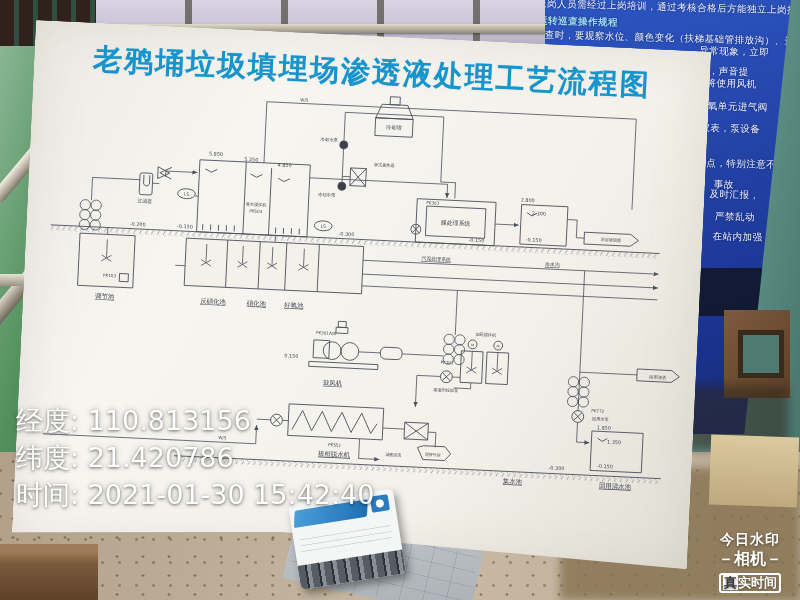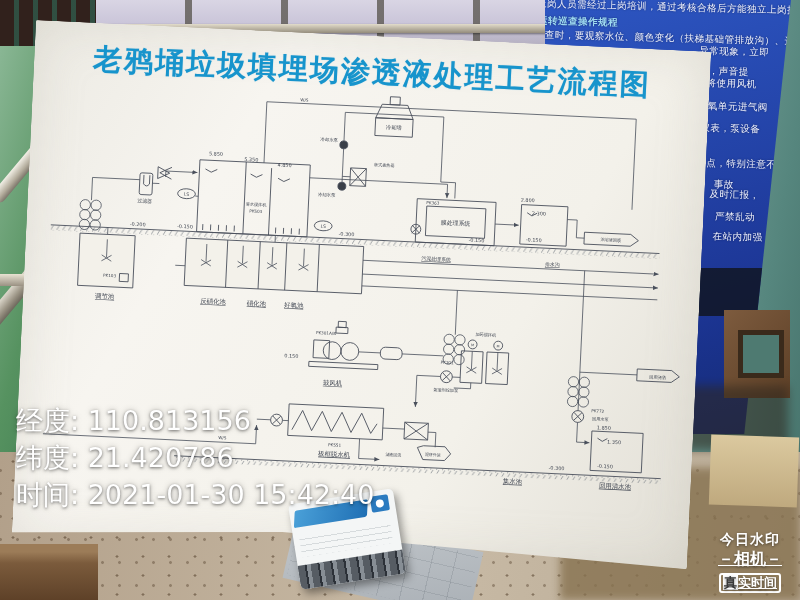--- a/index.html
+++ b/index.html
@@ -86,23 +86,23 @@
 
   
   .cwm{position:absolute;left:186px;top:236px;z-index:30;white-space:nowrap;
     font-size:110px;font-weight:700;letter-spacing:6px;color:rgba(112,112,116,.45);}
   .wm-fields{position:absolute;left:16px;top:402px;z-index:40;color:#fff;font-size:27px;
     text-shadow:0 1px 3px rgba(0,0,0,.5),0 0 6px rgba(0,0,0,.25);}
   .wm-line{height:37px;line-height:37px;white-space:nowrap;}
   .brand{position:absolute;left:704px;top:531px;width:92px;z-index:40;text-align:center;color:#fff;
     text-shadow:0 1px 3px rgba(0,0,0,.5);}
   .brand-l1{font-size:14px;font-weight:bold;letter-spacing:1px;}
-  .brand-l2{font-size:16px;font-weight:bold;text-decoration:underline;}
+  .brand-l2{font-size:16px;font-weight:bold;}
   .badge{display:inline-block;margin-top:3px;border:2px solid #fff;border-radius:3px;
-    padding:0 2px;font-size:13px;font-weight:bold;line-height:16px;text-decoration:underline;}
+    padding:0 2px;font-size:13px;font-weight:bold;line-height:16px;}
   .badge .bfirst{background:#fff;color:#3a3a3a;padding:0 1px;}
 </style>
 </head>
 <body>
 
 <div class="stage">
 
   <div class="window"></div>
   <div class="rail"></div>
   <div class="winL"></div>

